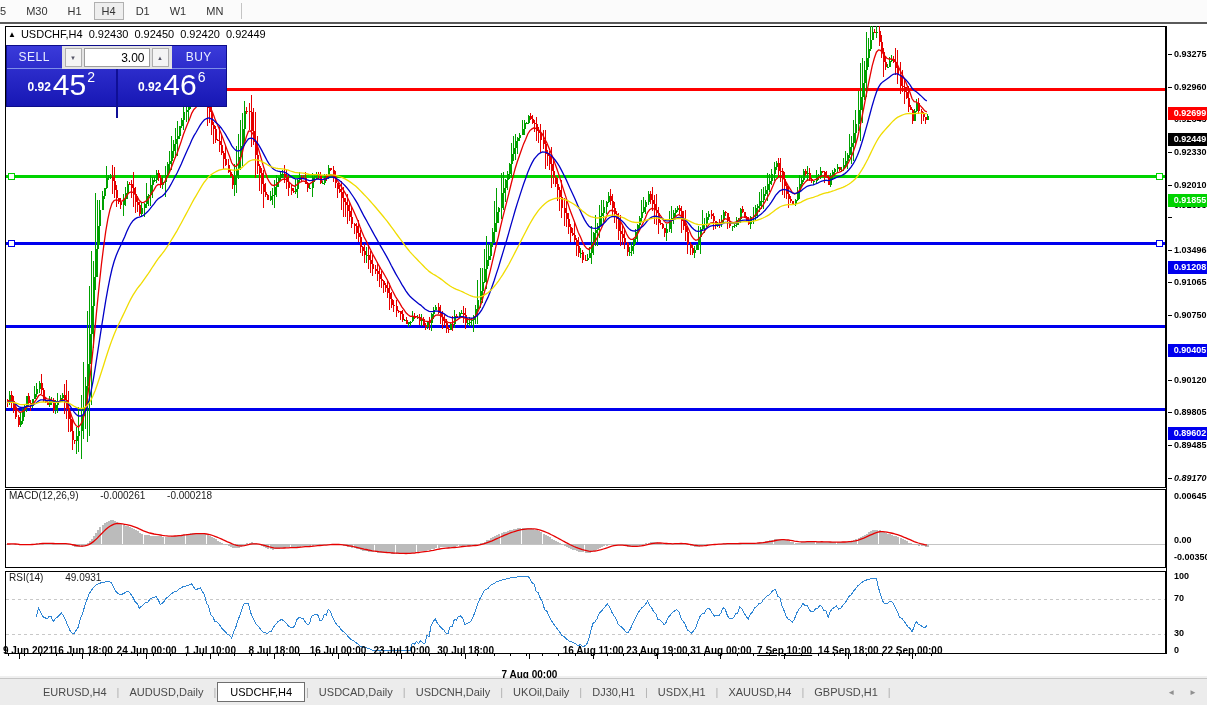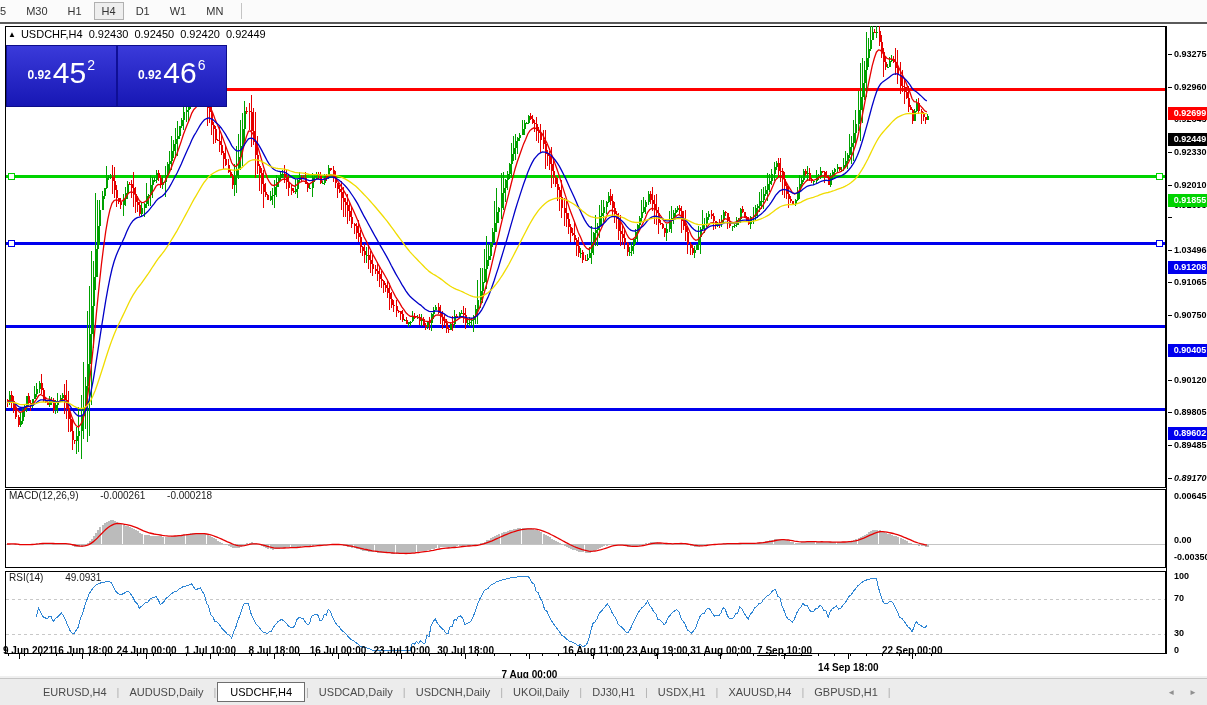--- a/index.html
+++ b/index.html
@@ -76,20 +76,29 @@
   <div id="header">
     <span class="mk">▲</span>
     <span>USDCHF,H4</span>
     <span class="v">0.92430</span>
     <span class="v">0.92450</span>
     <span class="v">0.92420</span>
     <span class="v">0.92449</span>
   </div>
 
   <div id="trade-panel">
+    <div class="tp-row1">
+      <div class="tp-sell">SELL</div>
+      <div class="tp-spin">
+        <div class="spin-btn">▼</div>
+        <input value="3.00" style="">
+        <div class="spin-btn">▲</div>
+      </div>
+      <div class="tp-buy">BUY</div>
+    </div>
     <div class="tp-row2">
       <div class="tp-price l">
         <span class="tp-frac">0.92</span>
         <span class="tp-big">45</span>
         <span class="tp-sup">2</span>
       </div>
       <div class="tp-price">
         <span class="tp-frac">0.92</span>
         <span class="tp-big">46</span>
         <span class="tp-sup">6</span>
@@ -262,21 +271,21 @@
     <div class="time-lbl" style="left: 210.4px; transform: translateX(-50%);">1 Jul 10:00</div>
     <div class="time-lbl" style="left: 274.2px; transform: translateX(-50%);">8 Jul 18:00</div>
     <div class="time-lbl" style="left: 338px; transform: translateX(-50%);">16 Jul 00:00</div>
     <div class="time-lbl" style="left: 401.8px; transform: translateX(-50%);">23 Jul 10:00</div>
     <div class="time-lbl" style="left: 465.6px; transform: translateX(-50%);">30 Jul 18:00</div>
     <div class="time-lbl" style="left: 529.4px; transform: translateX(-50%); margin-top: 24px;">7 Aug 00:00</div>
     <div class="time-lbl" style="left: 593.2px; transform: translateX(-50%);">16 Aug 11:00</div>
     <div class="time-lbl" style="left: 657px; transform: translateX(-50%);">23 Aug 19:00</div>
     <div class="time-lbl" style="left: 720.8px; transform: translateX(-50%);">31 Aug 00:00</div>
     <div class="time-lbl" style="left: 784.6px; transform: translateX(-50%); text-decoration: underline;">7 Sep 10:00</div>
-    <div class="time-lbl" style="left: 848.4px; transform: translateX(-50%); margin-top: 17px;">14 Sep 18:00</div>
+    <div class="time-lbl" style="left: 848.4px; transform: translateX(-50%);">14 Sep 18:00</div>
     <div class="time-lbl" style="left: 912.2px; transform: translateX(-50%);">22 Sep 00:00</div>
   </div>
 
 <div id="tab-bar">
     <div class="tab">EURUSD,H4</div>
     <div class="tab-sep">|</div>
     <div class="tab">AUDUSD,Daily</div>
     <div class="tab-sep">|</div>
     <div class="tab active">USDCHF,H4</div>
     <div class="tab-sep">|</div>

